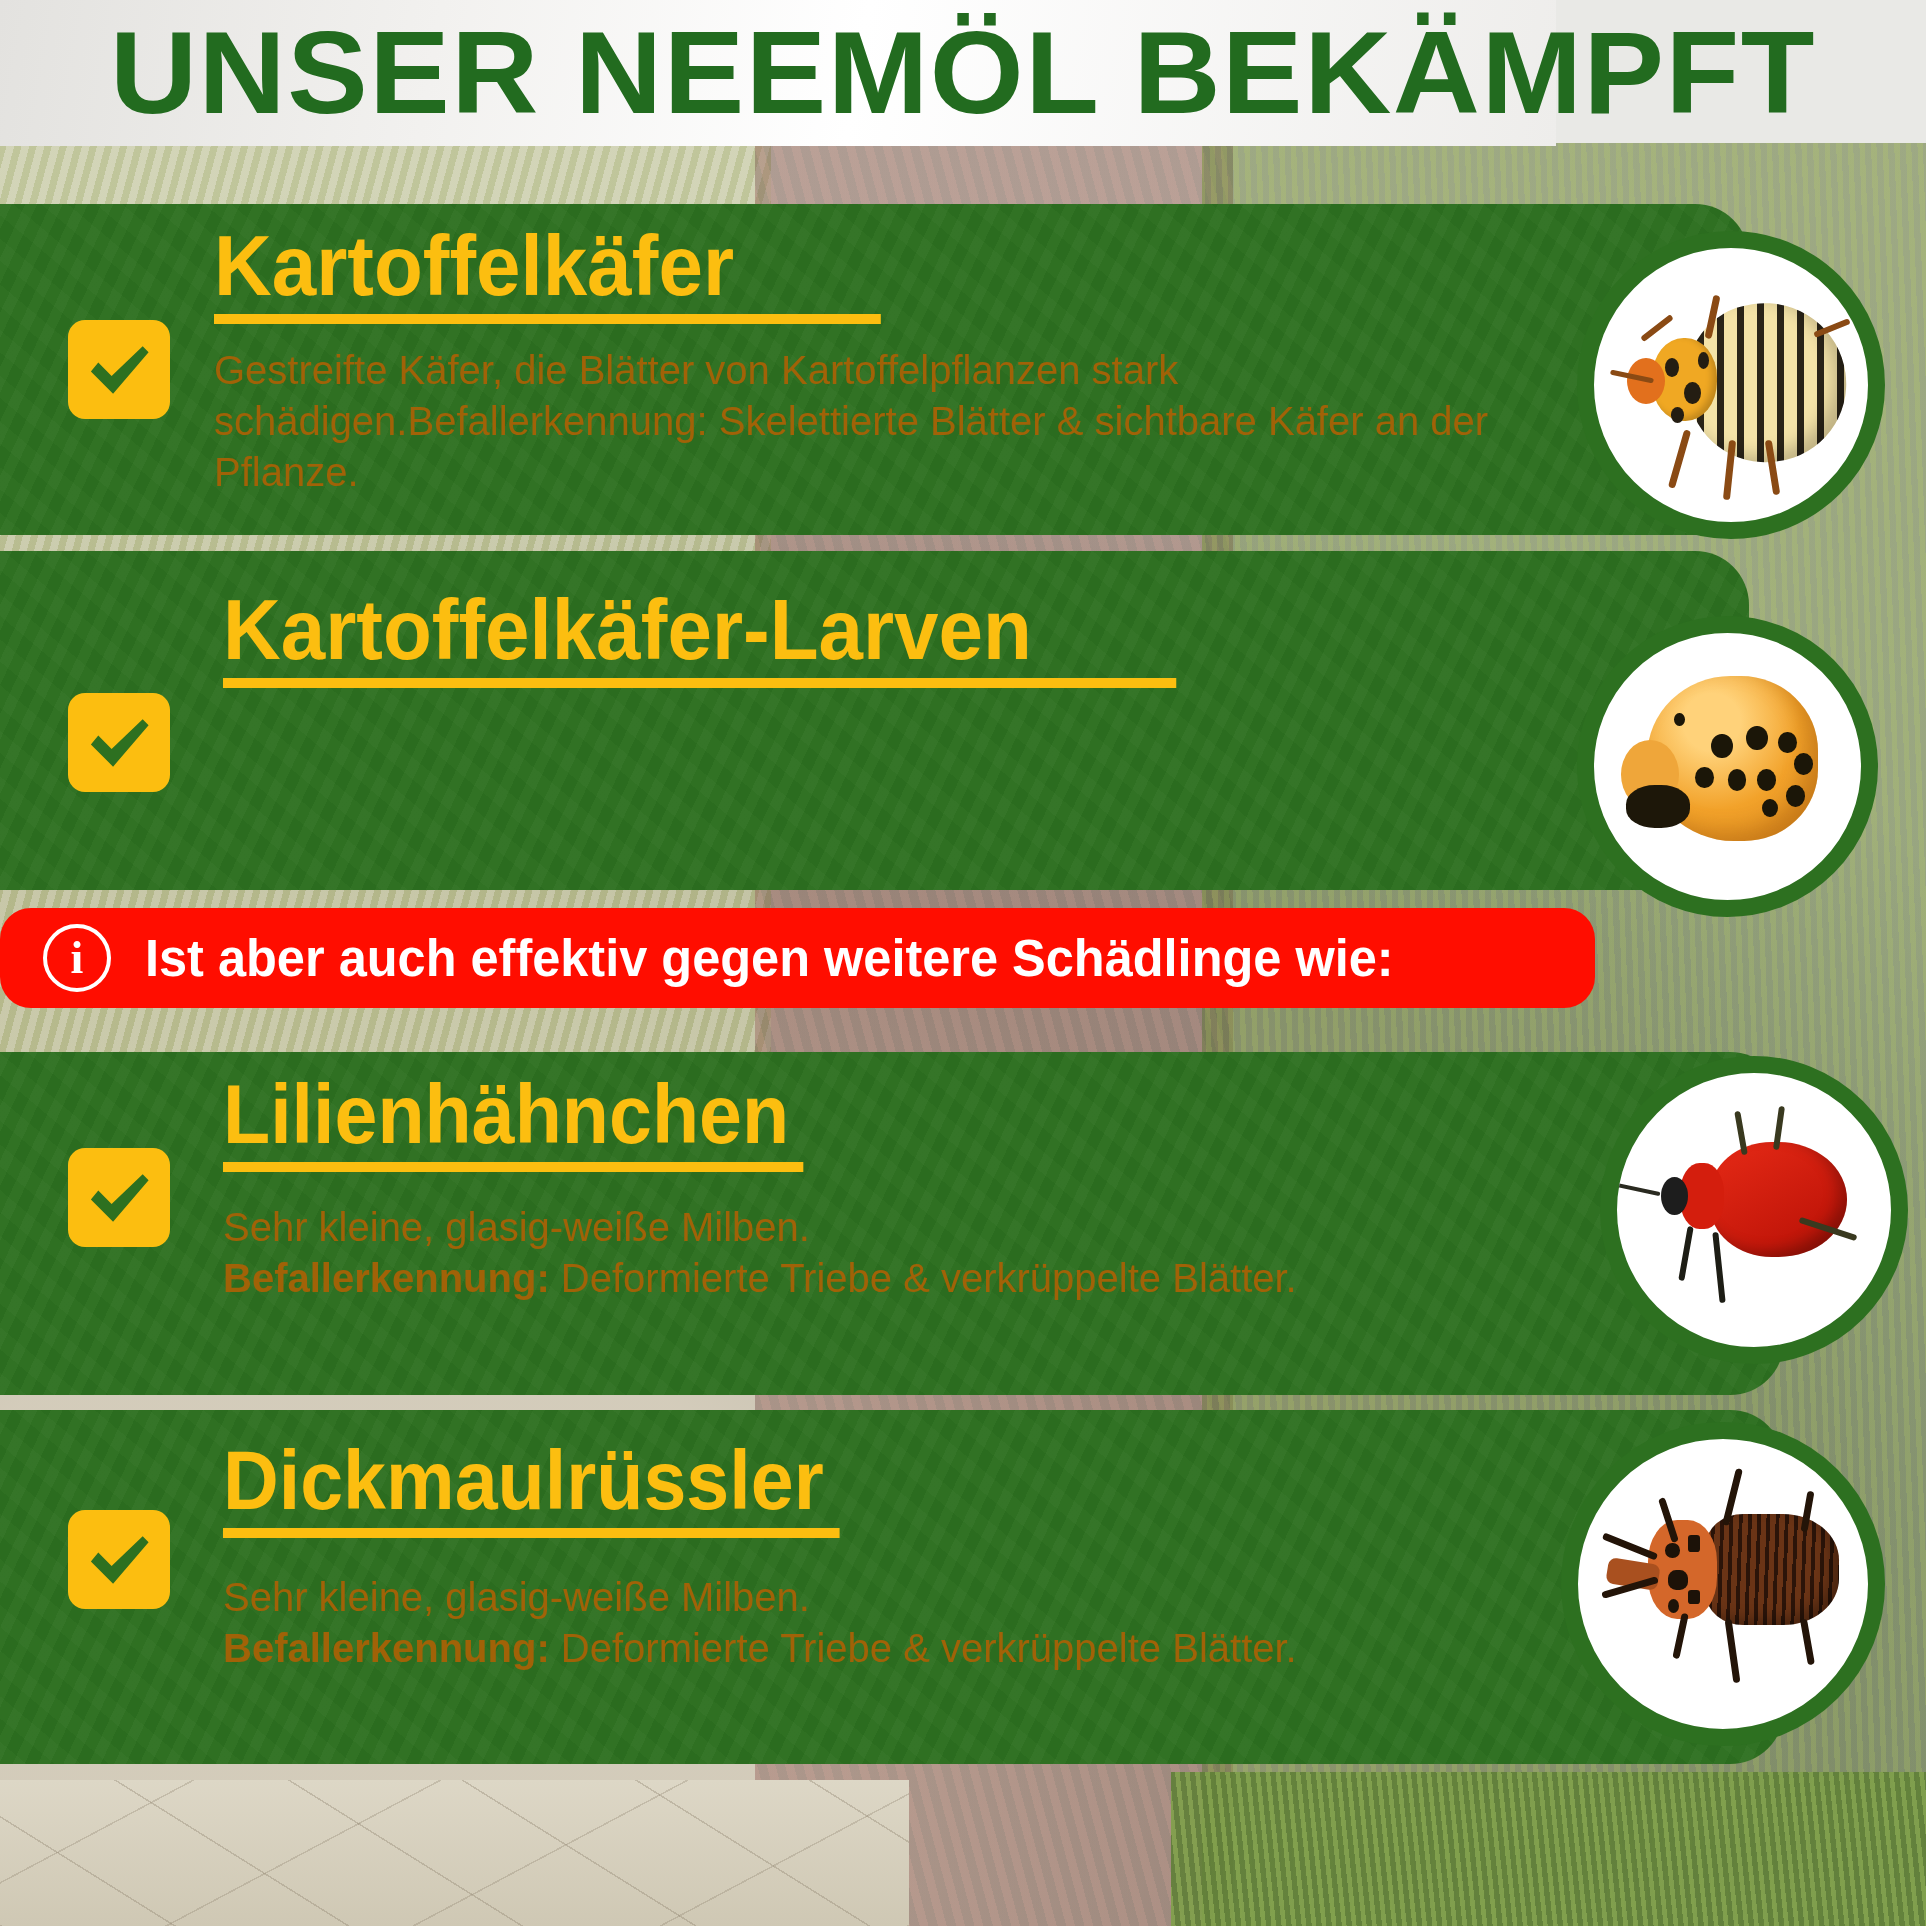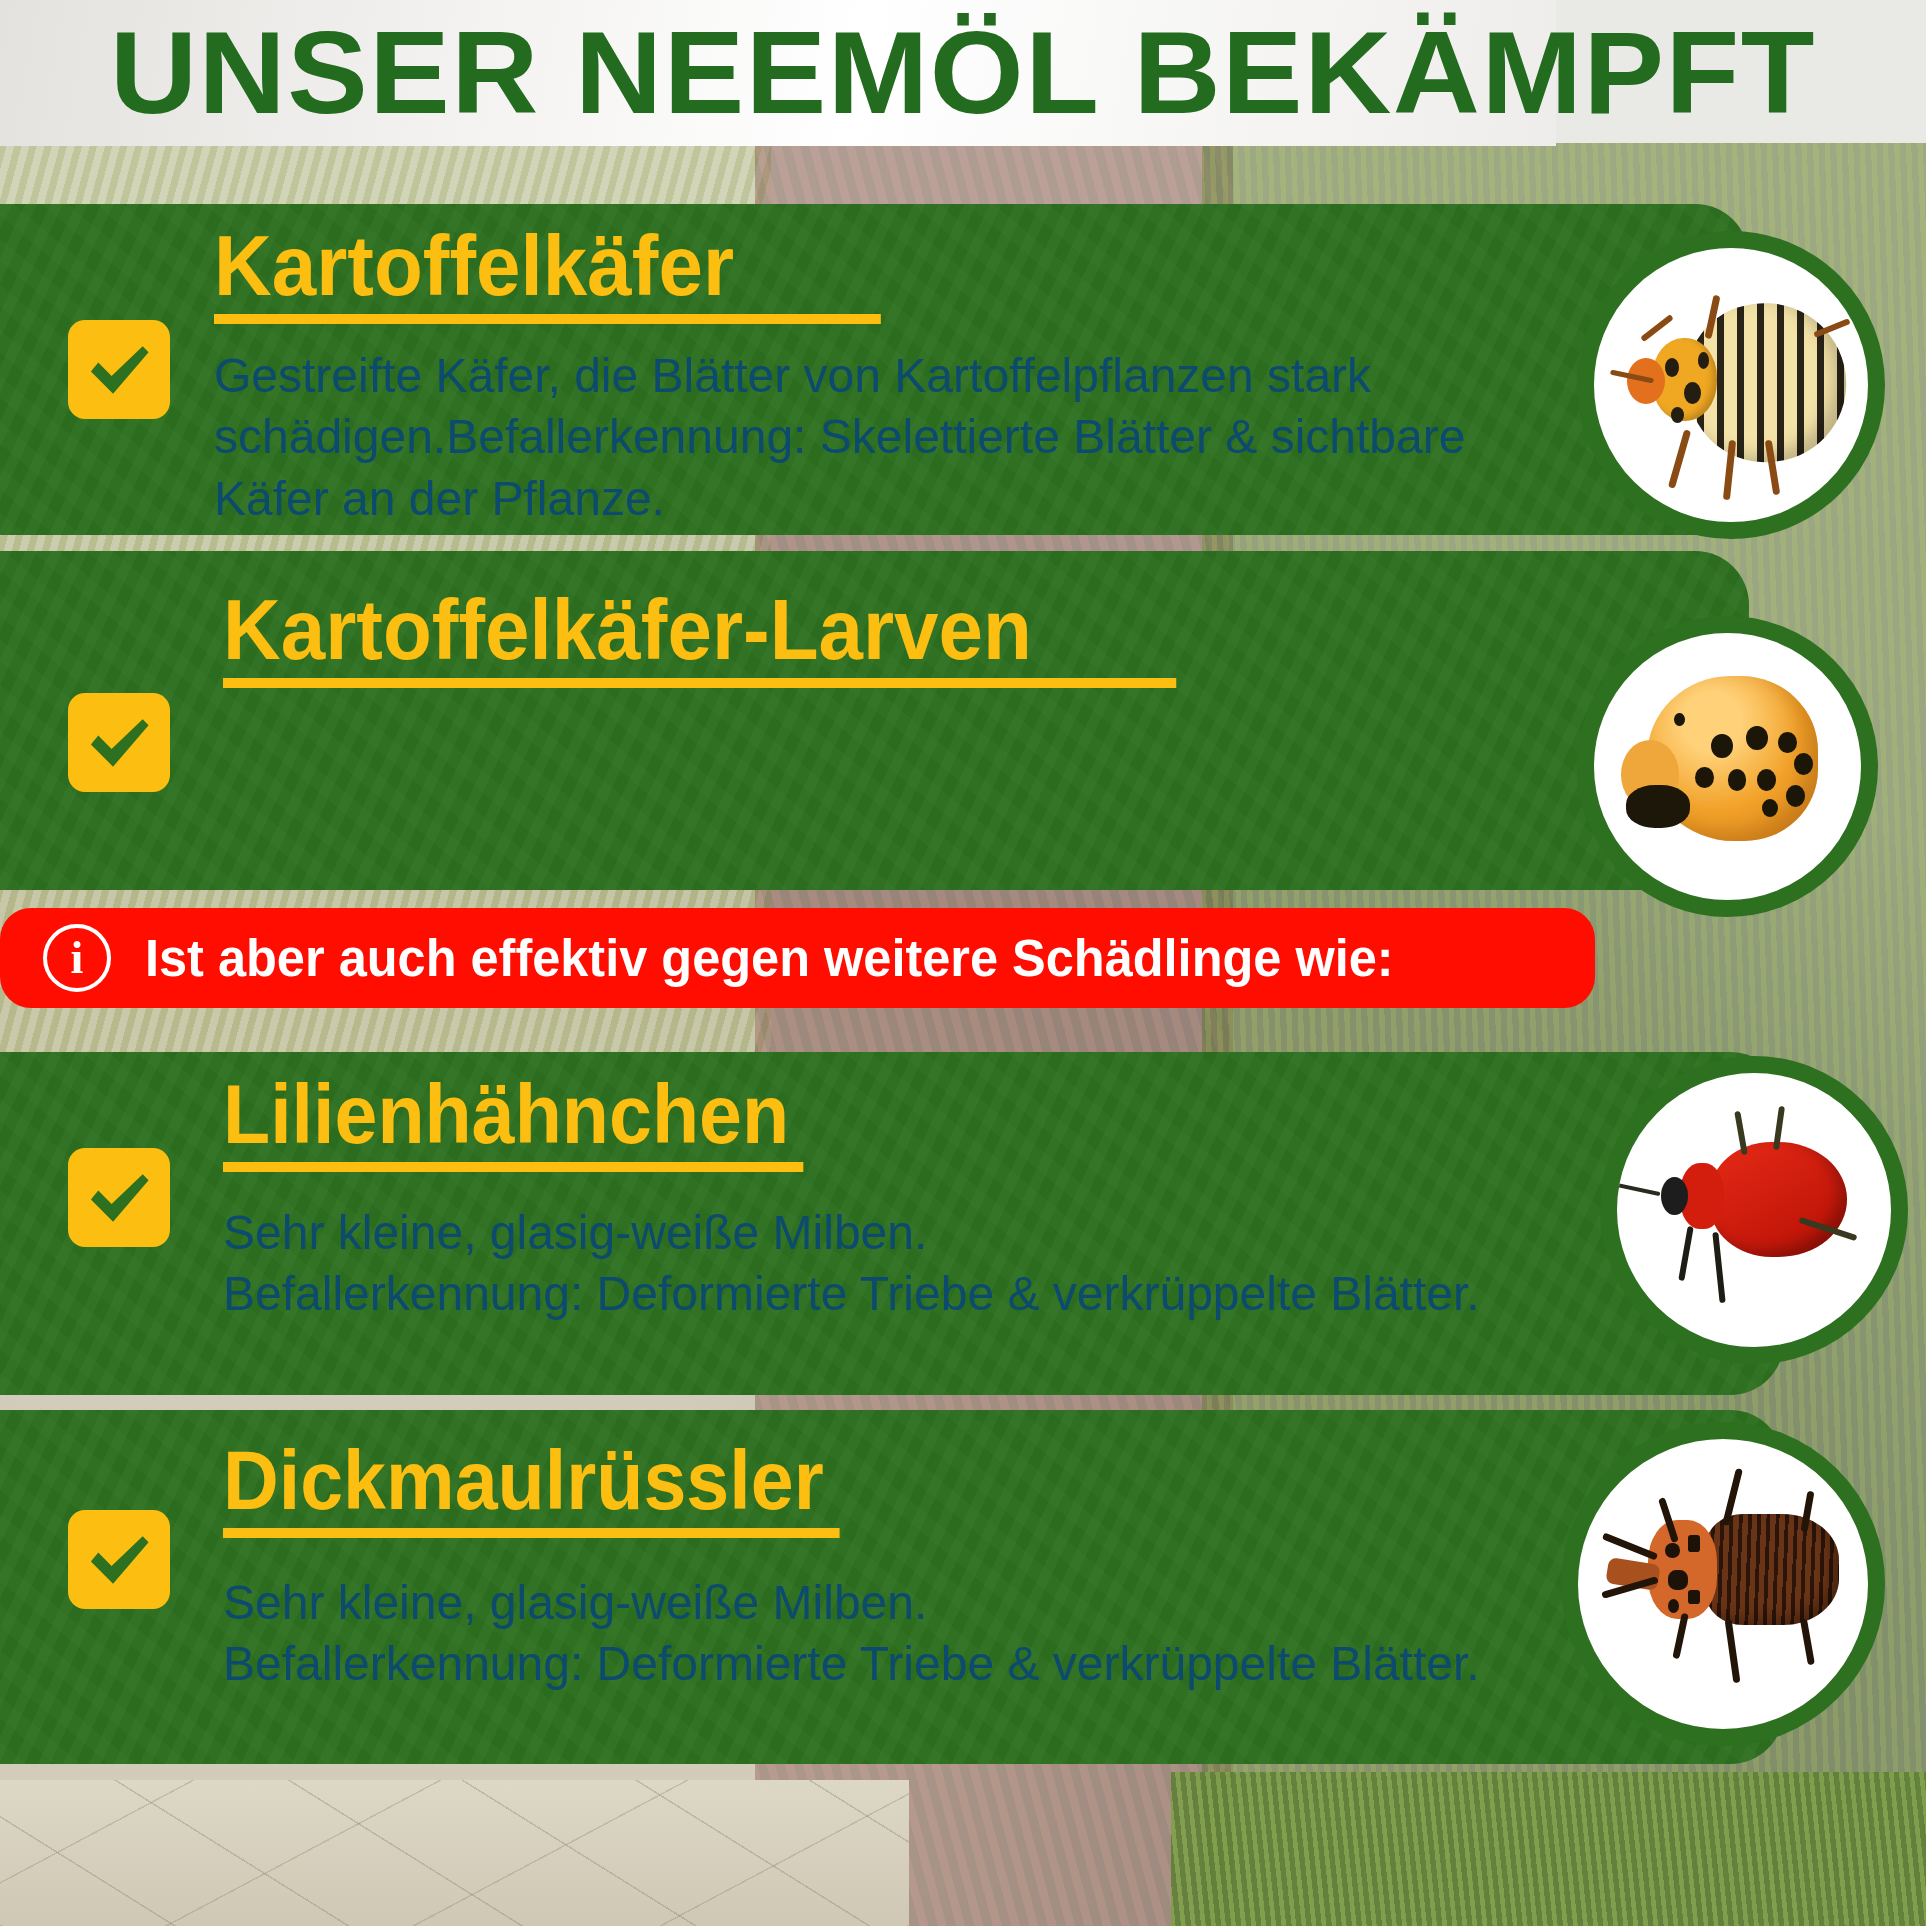--- a/index.html
+++ b/index.html
@@ -86,24 +86,24 @@
   }
   .check svg{width:74px;height:74px;display:block;}
 
   .ttl{
     position:absolute;color:#fcbe10;font-weight:bold;line-height:1.0;
     white-space:nowrap;z-index:5;
     border-bottom:10px solid #fcbe10;padding-bottom:6.2px;
     transform:scaleX(.93);transform-origin:left center;
   }
   .body-txt{
-    position:absolute;color:#0c4a6e;z-index:5;
-    line-height:1.28;font-size:48px;
-  }
-  .body-txt .bold{font-weight:normal;}
+    position:absolute;color:#a16207;z-index:5;
+    line-height:1.28;font-size:40px;
+  }
+  .body-txt .bold{font-weight:bold;}
 
   
   .redbar{
     position:absolute;left:0;top:908px;width:1595px;height:100px;
     background:#ff0d00;border-radius:31px;z-index:20;
     display:flex;align-items:center;
   }
   .redbar .info-icon{
     margin-left:43px;width:60px;height:60px;flex:0 0 auto;
     border:4.6px solid #ffffff;border-radius:50%;

